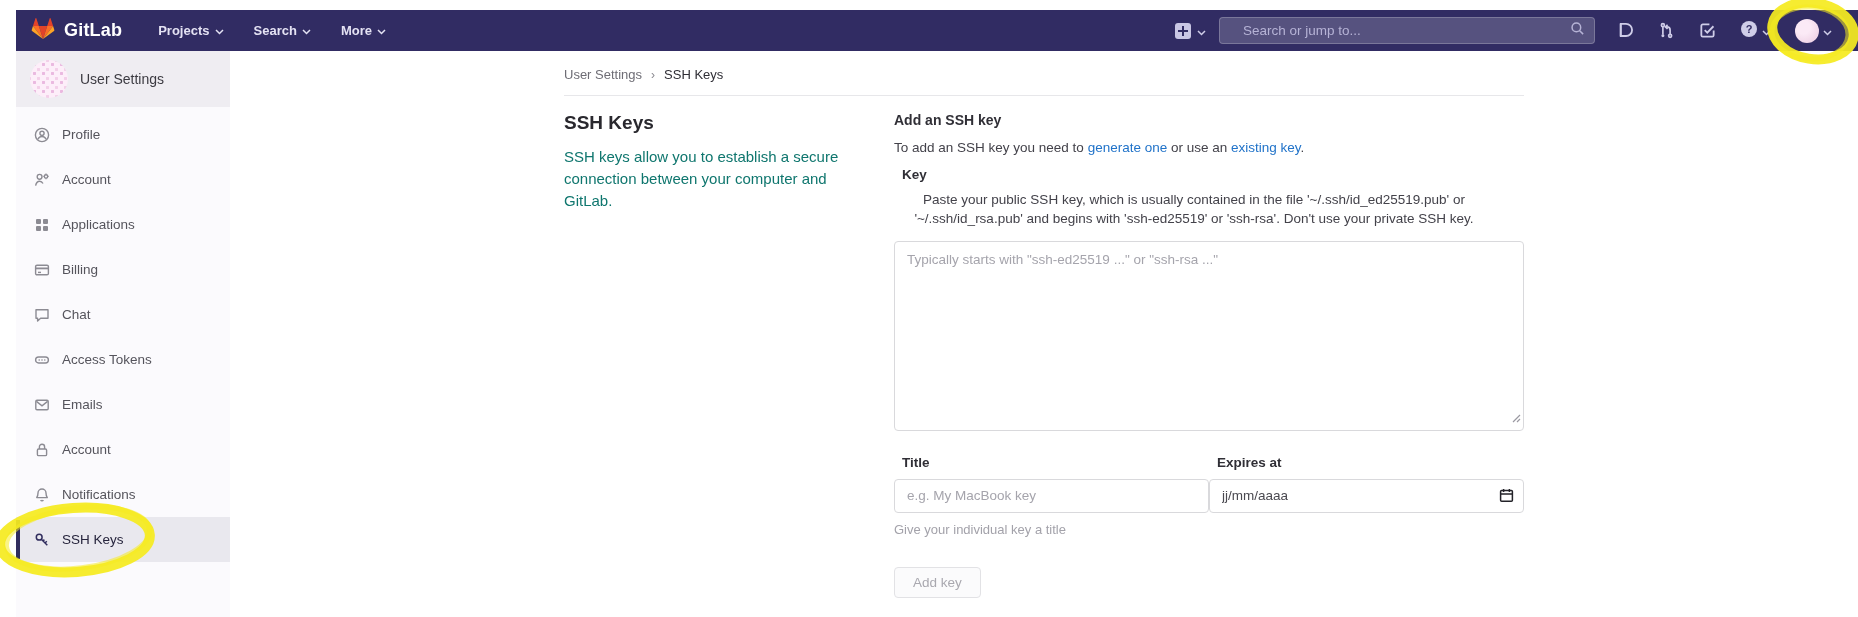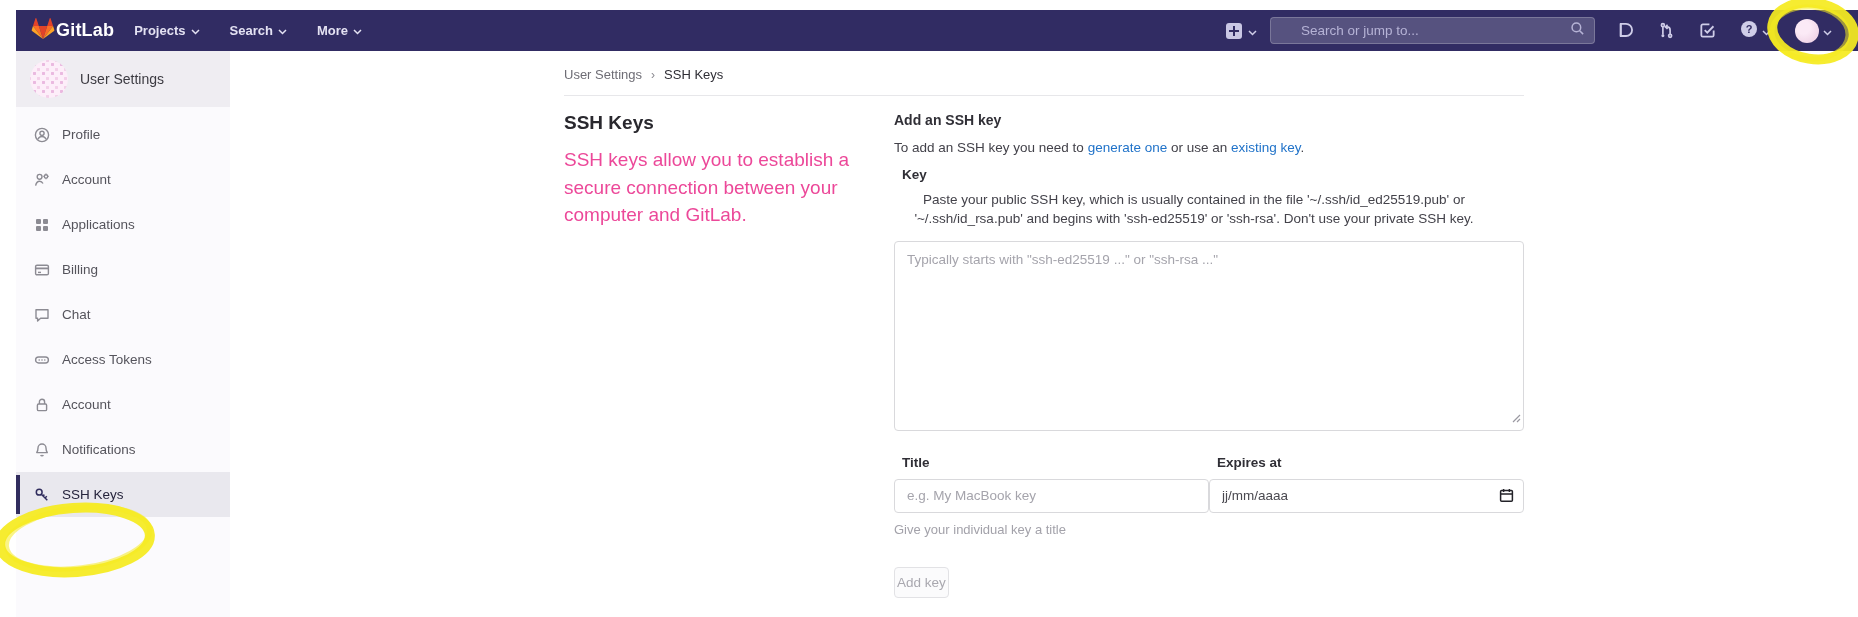--- a/index.html
+++ b/index.html
@@ -4,35 +4,35 @@
 <style>
   * { margin:0; padding:0; box-sizing:border-box; }
   html,body { width:1858px; height:617px; overflow:hidden; background:#ffffff;
     font-family:"Liberation Sans","DejaVu Sans",sans-serif; }
 
   
   .navbar { position:absolute; left:16px; top:10px; right:0; height:41px;
     background:#312c63; display:flex; align-items:center; justify-content:space-between;
     padding:0 26px 0 14px; }
   .nav-left { display:flex; align-items:center; gap:8px; }
-  .brand { display:flex; align-items:center; text-decoration:none; cursor:pointer; }
+  .brand { display:flex; align-items:center; gap:8px; text-decoration:none; cursor:pointer; }
   .brand-name { color:#ffffff; font-size:18px; font-weight:700; letter-spacing:.2px; }
-  .nav-menus { display:flex; align-items:center; margin-left:12px; gap:30px; }
+  .nav-menus { display:flex; align-items:center; margin-left:28px; gap:30px; }
   .nav-menu { display:flex; align-items:center; gap:5px; color:#e4e2f3; font-size:13px;
     font-weight:700; cursor:pointer; }
   .chev { display:inline-block; }
   .nav-right { display:flex; align-items:center; }
   .plus-btn { display:flex; align-items:center; gap:6px; cursor:pointer; margin-right:13px; }
   .plus-sq { width:16px; height:16px; background:#c9c7e4; border-radius:3px; position:relative; }
   .plus-sq::before, .plus-sq::after { content:""; position:absolute; background:#312c63; }
   .plus-sq::before { left:7px; top:3px; width:2px; height:10px; }
   .plus-sq::after { left:3px; top:7px; width:10px; height:2px; }
-  .searchbox { width:325px; height:27px; background:rgba(255,255,255,.18);
+  .searchbox { width:376px; height:27px; background:rgba(255,255,255,.18);
     border:1px solid rgba(255,255,255,.22); border-radius:4px; display:flex; align-items:center;
-    padding:0 9px 0 30px; margin-right:22px; }
+    padding:0 9px 0 23px; margin-right:22px; }
   .searchbox input { flex:1; background:transparent; border:none; outline:none;
     color:#e8e6f5; font-size:13.5px; font-family:inherit; }
   .searchbox input::placeholder { color:#b6b3d6; }
   .nav-icons { display:flex; align-items:center; gap:24px; }
   .nav-ic { display:flex; align-items:center; gap:4px; cursor:pointer; }
   .avatar-sm { width:24px; height:24px; border-radius:50%;
     background:radial-gradient(circle at 35% 35%, #fbeaf6 0 30%, #f1d7e9 70%); }
 
   
   .annotations { position:absolute; left:0; top:0; width:1858px; height:617px;
@@ -62,21 +62,21 @@
   .content { position:absolute; left:230px; top:51px; right:0; bottom:0; background:#ffffff; }
   .container { width:960px; margin:0 auto; }
   .breadcrumb-row { padding:16px 0 13px 0; border-bottom:1px solid #e7e7ea;
     display:flex; align-items:center; gap:9px; font-size:13px; }
   .crumb-link { color:#6e6d75; text-decoration:none; cursor:pointer; }
   .crumb-sep { color:#8a8990; font-size:12px; }
   .crumb-current { color:#2f2e35; }
   .columns { display:flex; margin-top:16px; }
   .left-col { width:330px; padding-right:40px; flex:none; }
   .page-title { font-size:19px; font-weight:700; color:#29282e; margin-bottom:12px; }
-  .page-desc { font-size:19px; color:#ec4899; line-height:1.45; }
+  .page-desc { font-size:15px; color:#0f766e; line-height:1.45; }
   .right-col { flex:1; }
   .section-title { font-size:14px; font-weight:700; color:#302f36; margin-bottom:12px; }
   .intro { font-size:13.5px; color:#43424a; margin-bottom:12px; }
   .intro a { color:#2173c9; text-decoration:none; cursor:pointer; }
   .field-label { font-size:13.5px; font-weight:700; color:#302f36; margin-bottom:9px;margin-left:8px; }
   .key-help { font-size:13.5px; color:#43424a; line-height:1.4; margin-bottom:12px; max-width:600px;text-align:center; }
   .key-area-wrap { position:relative; margin-bottom:24px; }
   textarea.key-input { width:630px; height:190px; resize:none; border:1px solid #d9d9dc;
     border-radius:4px; padding:10px 12px; font-family:inherit; font-size:13.5px;
     color:#302f36; outline:none; display:block; }
@@ -86,21 +86,21 @@
   .form-field { flex:1; }
   .text-input { width:100%; height:34px; border:1px solid #d9d9dc; border-radius:4px;
     padding:0 12px; font-family:inherit; font-size:13.5px; color:#302f36; outline:none; }
   .text-input::placeholder { color:#a5a4ac; }
   .date-wrap { position:relative; }
   .date-wrap .text-input { padding-right:34px; }
   .date-wrap .text-input::placeholder { color:#4a4950; }
   .cal-icon { position:absolute; right:10px; top:9px; pointer-events:none; }
   .helper { font-size:13px; color:#a3a2aa; margin-top:9px; }
   .submit-btn { margin-top:30px; display:inline-block; background:#fbfbfc;
-    border:1px solid #e2e2e5; border-radius:4px; padding:7px 2px; font-size:13.5px;
+    border:1px solid #e2e2e5; border-radius:4px; padding:7px 18px; font-size:13.5px;
     font-family:inherit; color:#a9a8af; cursor:pointer; }
 </style>
 </head>
 <body>
 
 <header class="navbar">
   <div class="nav-left">
     <a class="brand">
       <span>
         <svg width="26" height="26" viewBox="0 0 36 36">
@@ -270,20 +270,29 @@
     <a class="side-item">
       <span class="s-icon">
         <svg width="16" height="16" viewBox="0 0 16 16" fill="none" stroke="#8c8b93" stroke-width="1.4">
             <rect x="1.6" y="5" width="12.8" height="6" rx="3"></rect>
             <circle cx="5.2" cy="8" r=".8" fill="#8c8b93" stroke="none"></circle>
             <circle cx="8" cy="8" r=".8" fill="#8c8b93" stroke="none"></circle>
             <circle cx="10.8" cy="8" r=".8" fill="#8c8b93" stroke="none"></circle>
           </svg>
       </span>
       <span class="s-label">Access Tokens</span>
+    </a>
+    <a class="side-item">
+      <span class="s-icon">
+        <svg width="16" height="16" viewBox="0 0 16 16" fill="none" stroke="#8c8b93" stroke-width="1.4">
+            <rect x="1.8" y="3.2" width="12.4" height="9.6" rx="1.2"></rect>
+            <path d="m2.4 4.4 5.6 4.4 5.6-4.4"></path>
+          </svg>
+      </span>
+      <span class="s-label">Emails</span>
     </a>
     <a class="side-item">
       <span class="s-icon">
         <svg width="16" height="16" viewBox="0 0 16 16" fill="none" stroke="#8c8b93" stroke-width="1.4">
             <rect x="3.4" y="7" width="9.2" height="6.6" rx="1.2"></rect>
             <path d="M5.4 7V4.9a2.6 2.6 0 0 1 5.2 0V7"></path>
           </svg>
       </span>
       <span class="s-label">Account</span>
     </a>

